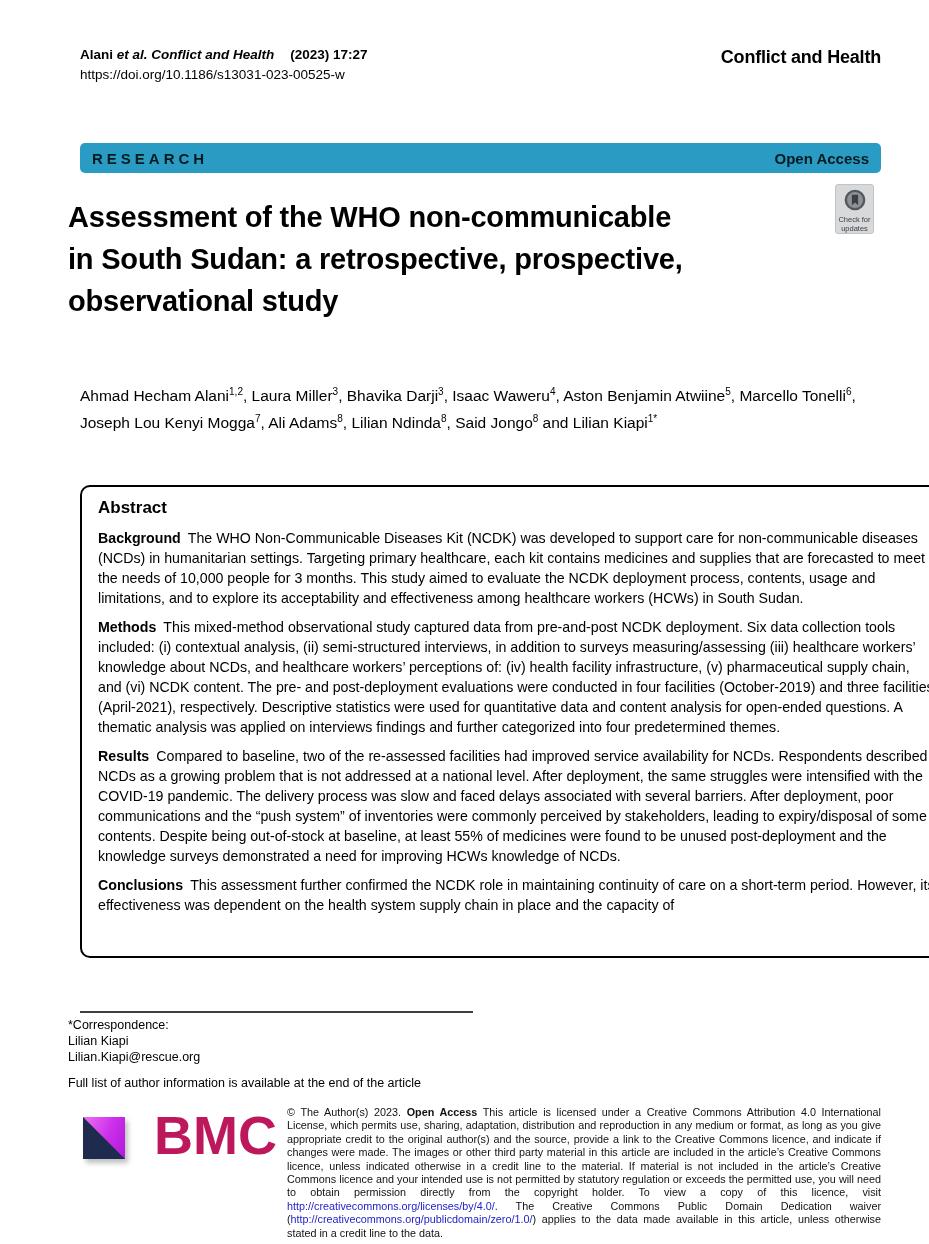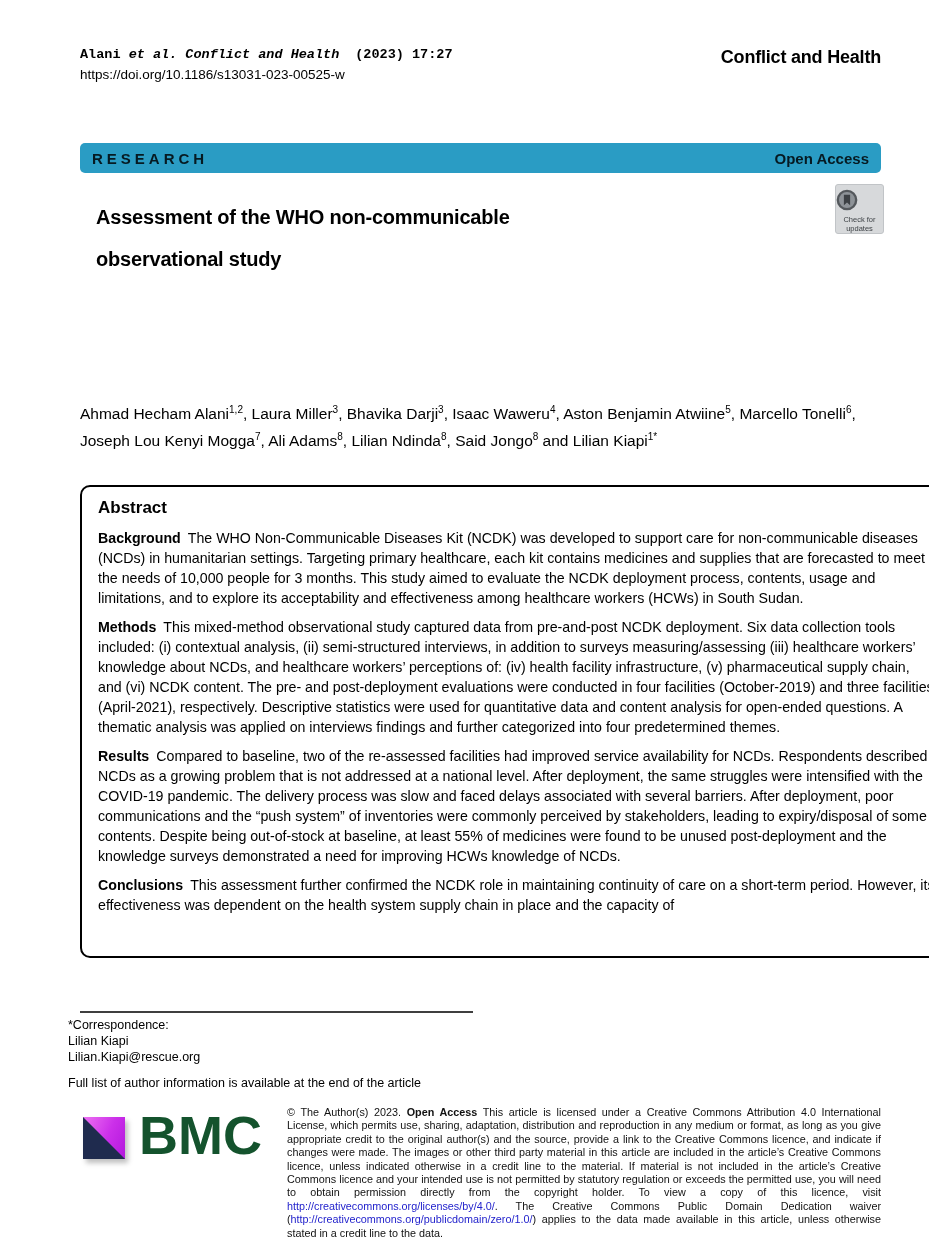--- a/index.html
+++ b/index.html
@@ -7,48 +7,48 @@
   body {
     width:929px; height:1244px;
     position:relative;
     font-family:"Liberation Sans", sans-serif;
     color:#000;
     overflow:hidden;
   }
 
   
   .topbar { position:absolute; left:80px; top:47px; width:801px; display:flex; justify-content:space-between; align-items:flex-start; }
-  .cite-line1 { font-size:13.5px; font-weight:bold;font-family:Liberation Mono, monospace; }
+  .cite-line1 { font-size:13.5px; font-weight:bold; }
   .cite-line1 .etal { font-style:italic; }
   .cite-line1 .vol { margin-left:16px; }
   .doi { font-size:13.5px; margin-top:5px; }
   .journal-name { font-size:18px; font-weight:bold; letter-spacing:-0.2px; }
 
   
   .banner {
     position:absolute; left:80px; top:143px; width:801px; height:30px;
     background:#2a9cc4; border-radius:5px;
     display:flex; align-items:center; justify-content:space-between;
     padding:8px 12px;
   }
   .research-label { font-size:15px; font-weight:bold; letter-spacing:4px; color:#061a22; }
   .open-access-label { font-size:15px; font-weight:bold; color:#061a22; }
 
   
-  .article-title { position:absolute; left:96px; top:196px; width:760px; font-size:20px; line-height:42px; font-weight:600; letter-spacing:-0.2px; }
+  .article-title { position:absolute; left:68px; top:196px; width:760px; font-size:29px; line-height:42px; font-weight:600; letter-spacing:-0.2px; }
   .check-badge {
-    position:absolute; left:835px; top:184px; width:49px; height:50px;
+    position:absolute; left:835px; top:184px; width:39px; height:50px;
     background:#d7d9db; border:1px solid #c1c4c7; border-radius:3px;
-    display:flex; flex-direction:column; padding-top:4px;
+    display:flex; flex-direction:column; align-items:center; padding-top:4px;
     cursor:pointer;
   }
   .badge-text { font-size:7.5px; line-height:8.5px; color:#3e4246; text-align:center; margin-top:1px; }
 
   
-  .authors { position:absolute; left:80px; top:398px; width:805px; font-size:15.5px; line-height:23px; }
+  .authors { position:absolute; left:80px; top:380px; width:805px; font-size:15.5px; line-height:23px; }
   .authors sup { font-size:10px; }
 
   
   .abstract-box {
     position:absolute; left:80px; top:485px; width:875px; min-height:473px;
     border:2px solid #000000; border-radius:10px;
     padding:11px 16px 10px 16px;
   }
   .abstract-heading { font-size:17px; font-weight:bold; margin-bottom:10px; }
   .abs-p { font-size:14.2px; line-height:20px; margin-bottom:9px; text-align:left; }
@@ -62,22 +62,22 @@
 
   
   .logo-square {
     position:absolute; left:83px; top:1117px; width:42px; height:42px;
     background:linear-gradient(115deg, #ee71f3 0%, #cb2fe9 55%, #b218dd 100%);
     box-shadow:3px 4px 5px rgba(0,0,0,0.25);
   }
   .logo-square .navy-tri { position:absolute; left:0; top:0; width:100%; height:100%;
     background:#1f2b4e; clip-path:polygon(0 0, 100% 100%, 0 100%); }
   .logo-text {
-    position:absolute; left:139px; top:1109px; height:53px;
-    font-size:54px; line-height:53px; font-weight:bold; color:#14532d; letter-spacing:0px;
+    position:absolute; left:154px; top:1109px; height:53px;
+    font-size:54px; line-height:53px; font-weight:bold; color:#be185d; letter-spacing:0px;
   }
   .license { position:absolute; left:287px; top:1106px; width:594px; font-size:10.8px; line-height:13.4px; text-align:justify; color:#111; }
   .license b { font-weight:bold; }
   .license a { color:#2222cc; text-decoration:none; }
 </style>
 </head>
 <body>
 
 <div class="topbar">
   <div>
@@ -88,20 +88,21 @@
 </div>
 
 <div class="banner">
   <span class="research-label">RESEARCH</span>
   <span class="open-access-label">Open Access</span>
 </div>
 
 <h1 class="article-title">
 
 <div>Assessment of the WHO non-communicable</div>
+    <div>in South Sudan: a retrospective, prospective,</div>
     <div>observational study</div>
   </h1>
 
 <div class="check-badge">
   <span>
     <svg width="22" height="22" viewBox="0 0 24 24">
       <circle cx="12" cy="12" r="10" fill="#8e9398" stroke="#54585c" stroke-width="2.6"></circle>
       <path d="M8.6 6.2 h6.8 v11.4 l-3.4 -3 l-3.4 3 z" fill="#3c4044"></path>
     </svg>
   </span>

